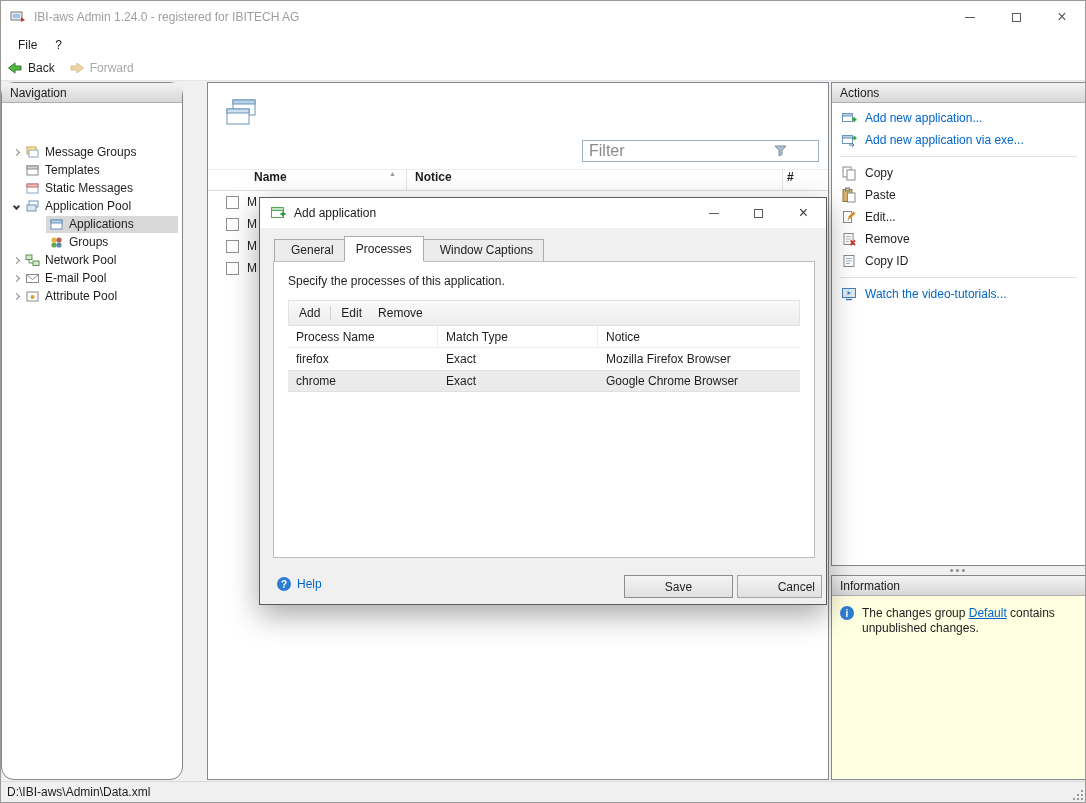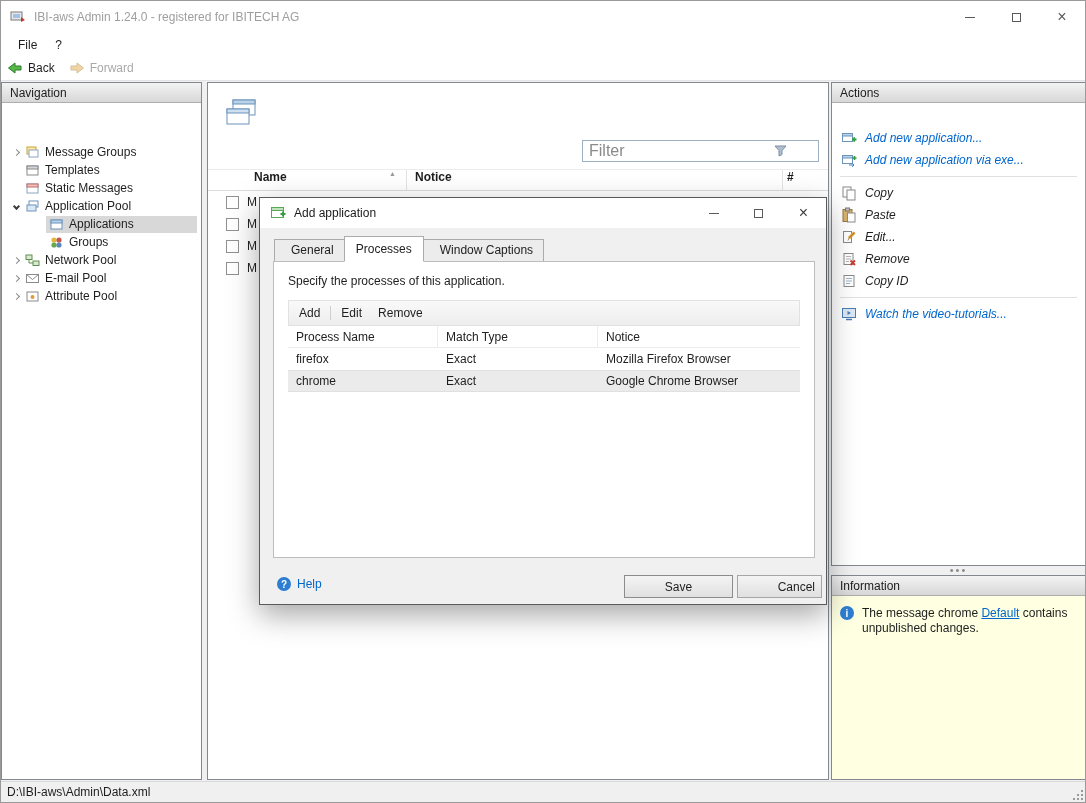--- a/index.html
+++ b/index.html
@@ -29,21 +29,21 @@
              border-bottom:1px solid #e4e4e4; display:flex; align-items:center; padding-left:6px; gap:14px; }
   .tool-btn { display:flex; align-items:center; gap:5px; }
   .tool-btn.disabled { color:#a9a9a9; }
 
   
   .panel { position:absolute; background:#fff; border:1px solid #828790; }
   .panel-header { height:20px; background:linear-gradient(#f3f3f3,#d7d7d7);
                   border-bottom:1px solid #aeaeae; padding:3px 8px; color:#1c1c1c; }
 
   
-  .nav-panel { left:0; top:81px; width:201px; height:698px; }
+  .nav-panel { left:0; top:81px; width:182px; height:698px;border-radius:13px; }
   .nav-tree { padding-top:6px;margin-top:34px; }
   .nav-item { display:flex; align-items:center; height:18px; padding-left:8px; cursor:default; }
   .nav-item.child { padding-left:32px; }
   .chev-box { width:12px; height:12px; display:flex; align-items:center; justify-content:center; flex:0 0 12px; }
   .chev { width:5px; height:5px; display:inline-block; }
   .chev-right { border-right:1px solid #8a8a8a; border-bottom:1px solid #8a8a8a; transform:rotate(-45deg); }
   .chev-down  { border-right:2px solid #3c3c3c; border-bottom:2px solid #3c3c3c; transform:rotate(45deg); width:5px; height:5px; }
   .hl { display:flex; align-items:center; gap:5px; flex:1; padding:1px 3px; margin-right:4px; }
   .nav-item.selected .hl { background:#d8d8d8; }
 
@@ -65,21 +65,21 @@
   .cell-notice { padding-left:8px; }
   .cell-count { padding-left:4px; }
   .sort-arrow { margin-left:auto; margin-right:10px; font-size:7px; color:#9a9a9a; }
   .rows { position:absolute; left:0; right:0; top:108px; }
   .row { height:22px; display:flex; align-items:center; }
   .checkbox { width:13px; height:13px; border:1px solid #919191; background:#fff; margin-left:18px; flex:0 0 13px; }
   .row-label { margin-left:8px; overflow:hidden; white-space:nowrap; }
 
   
   .actions-panel { left:830px; top:81px; width:255px; height:484px; }
-  .actions-list { padding:24px 0 0 0;font-style:italic; }
+  .actions-list { padding:4px 0 0 0; }
   .action-item { display:flex; align-items:center; gap:8px; height:22px; padding-left:9px; cursor:default; }
   .action-item .lbl { color:#1e1e1e; }
   .action-item.link .lbl { color:#0066cc; }
   .action-sep { border-top:1px solid #e0e0e0; margin:5px 8px; }
   .splitter { position:absolute; left:830px; top:565px; width:255px; height:9px;
               display:flex; align-items:center; justify-content:center; color:#8a8a8a;
               font-size:11px; letter-spacing:2px; line-height:5px; }
 
   
   .info-panel { left:830px; top:574px; width:255px; height:205px; }
@@ -430,21 +430,21 @@
 
   <div class="splitter">
     <span>•••</span>
   </div>
 
   <div class="panel info-panel">
     <div class="panel-header">Information</div>
     <div class="info-body">
       <span class="badge">i</span>
       <span class="info-text">
-        <span>The message chrome </span><span class="link-inline">Default</span><span> contains unpublished changes.</span>
+        <span>The changes group </span><span class="link-inline">Default</span><span> contains unpublished changes.</span>
       </span>
     </div>
   </div>
 
   <div class="dialog">
     <div class="dialog-titlebar">
       <svg class="dlg-icon" width="16" height="16" viewBox="0 0 16 16">
         <rect x="1.5" y="2.5" width="12" height="10" fill="#fff" stroke="#58a85a"></rect>
         <rect x="1.5" y="2.5" width="12" height="3" fill="#bfe3bf" stroke="#58a85a"></rect>
         <path d="M10.5 9 h5 M13 6.5 v5" stroke="#2f9e3f" stroke-width="1.8"></path>

